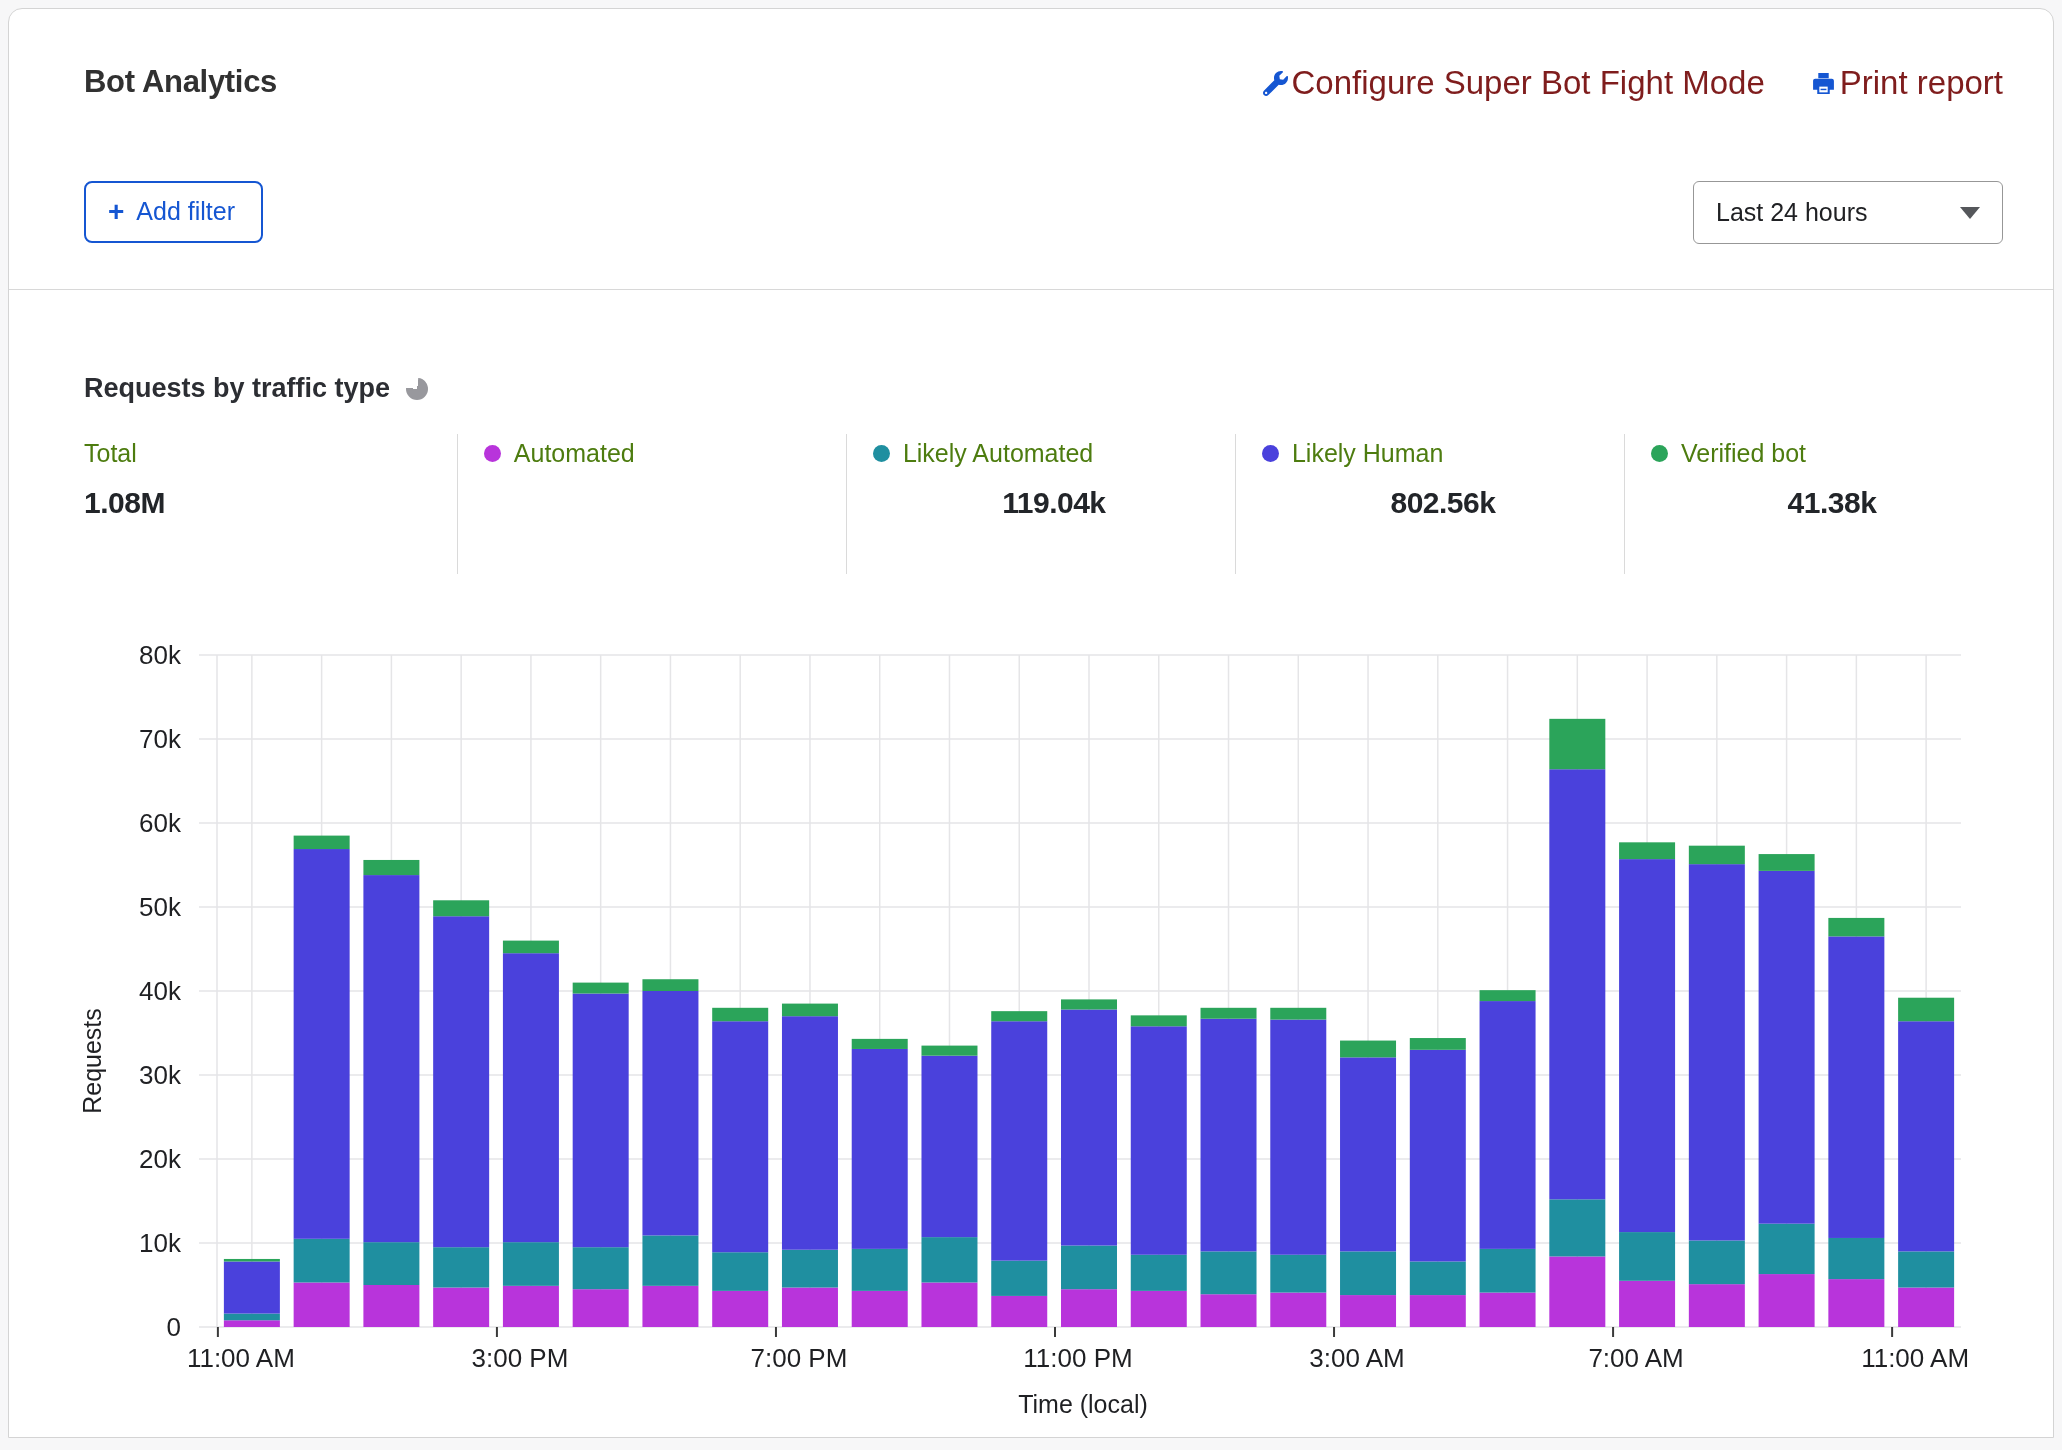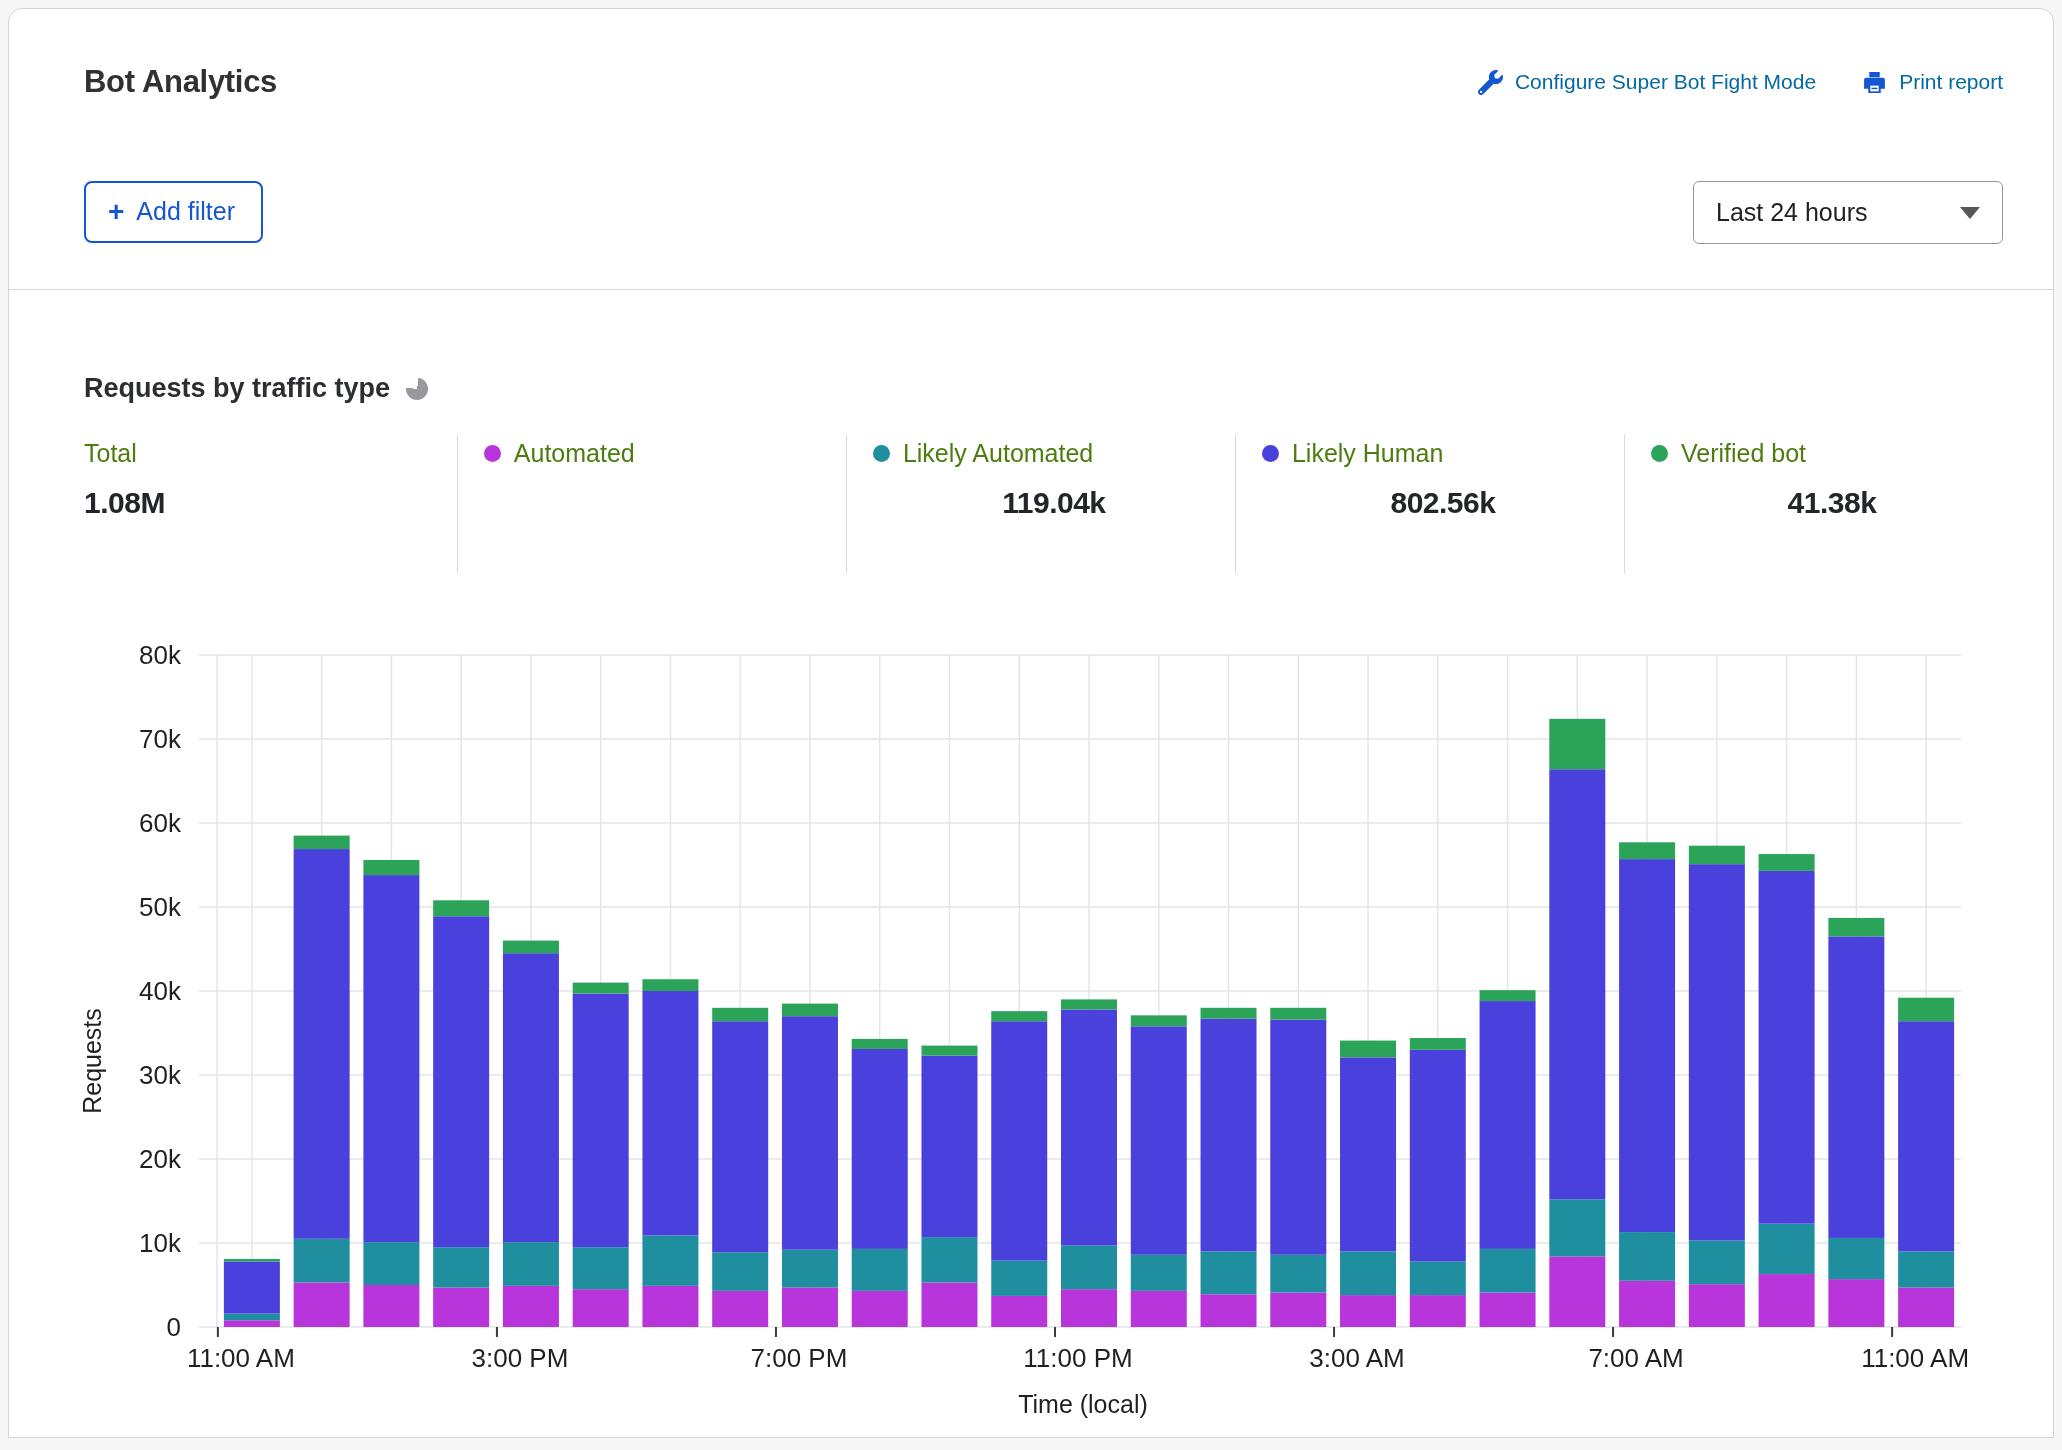--- a/index.html
+++ b/index.html
@@ -4,24 +4,24 @@
 <style>
   * { margin:0; padding:0; box-sizing:border-box; }
   html,body { width:2062px; height:1450px; background:#f7f7f8; font-family:"Liberation Sans","DejaVu Sans",sans-serif; }
   .card {
     position:absolute; left:8px; top:8px; width:2046px; height:1430px;
     background:#ffffff; border:1px solid #d4d4d4; border-radius:14px 14px 0 0;
     overflow:hidden;
   }
   
   .hdr { position:relative; height:272px; }
-  .hdr-top { position:absolute; left:75px; right:50px; top:55px; display:flex; align-items:center; }
+  .hdr-top { position:absolute; left:75px; right:50px; top:55px; display:flex; align-items:flex-start; }
   .page-title { font-size:31px; font-weight:700; color:#313131; letter-spacing:-0.3px; }
   .hdr-links { margin-left:auto; display:flex; align-items:center; gap:46px; }
-  .hlink { display:flex; align-items:center; gap:12px; color:#0369a1; font-size:21px; cursor:pointer; text-decoration:none; }
+  .hlink { display:flex; align-items:center; gap:4px; color:#7f1d1d; font-size:33px; cursor:pointer; text-decoration:none; }
   .hlink svg { display:block; }
   .hdr-bottom { position:absolute; left:75px; right:50px; top:172px; display:flex; align-items:flex-start; }
   .add-filter {
     display:inline-flex; align-items:center; gap:12px;
     border:2px solid #1556d2; border-radius:8px; background:#fff;
     color:#1556d2; font-size:25px; padding:14px 26px 15px 22px; cursor:pointer;
     font-family:inherit;
   }
   .add-filter .plus { font-size:28px; font-weight:700; line-height:20px; }
   .dropdown {

